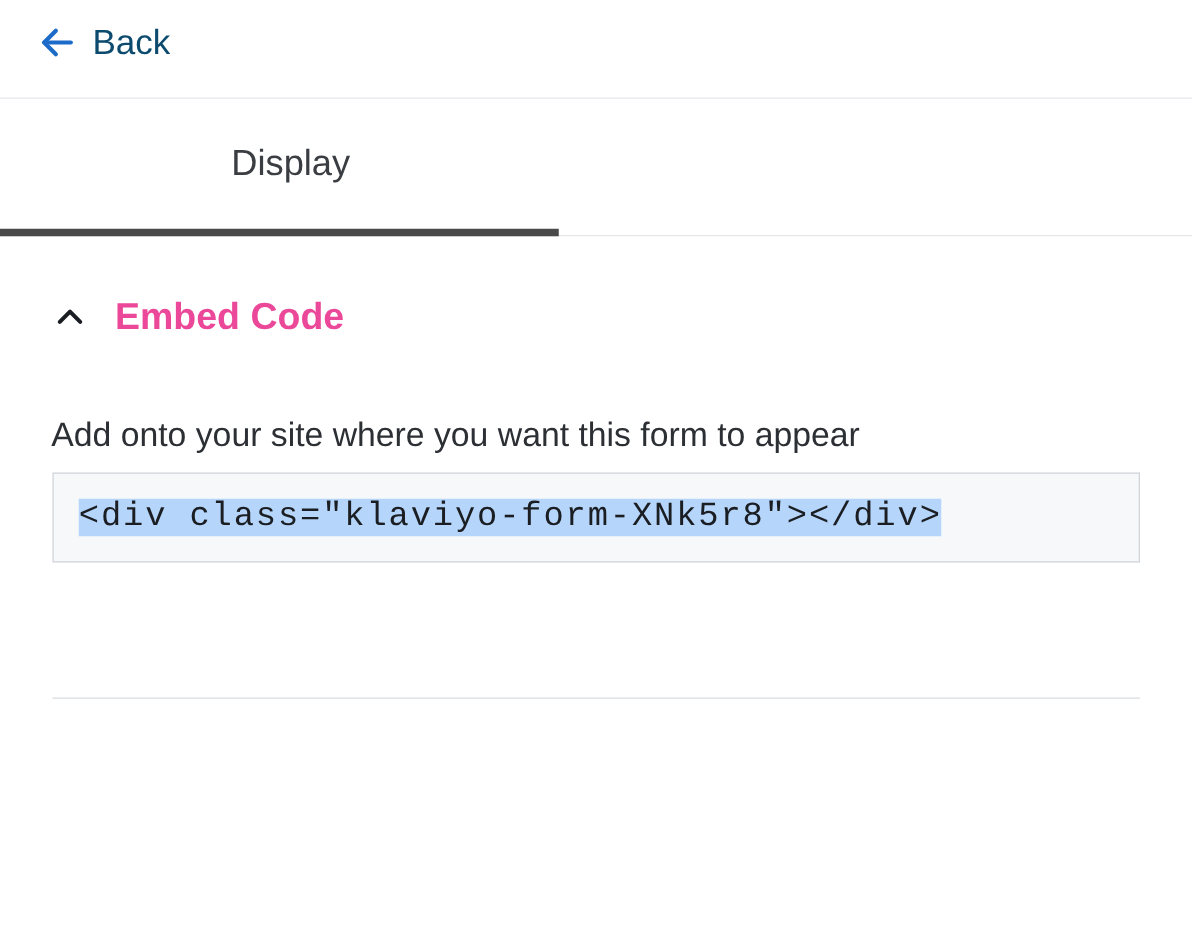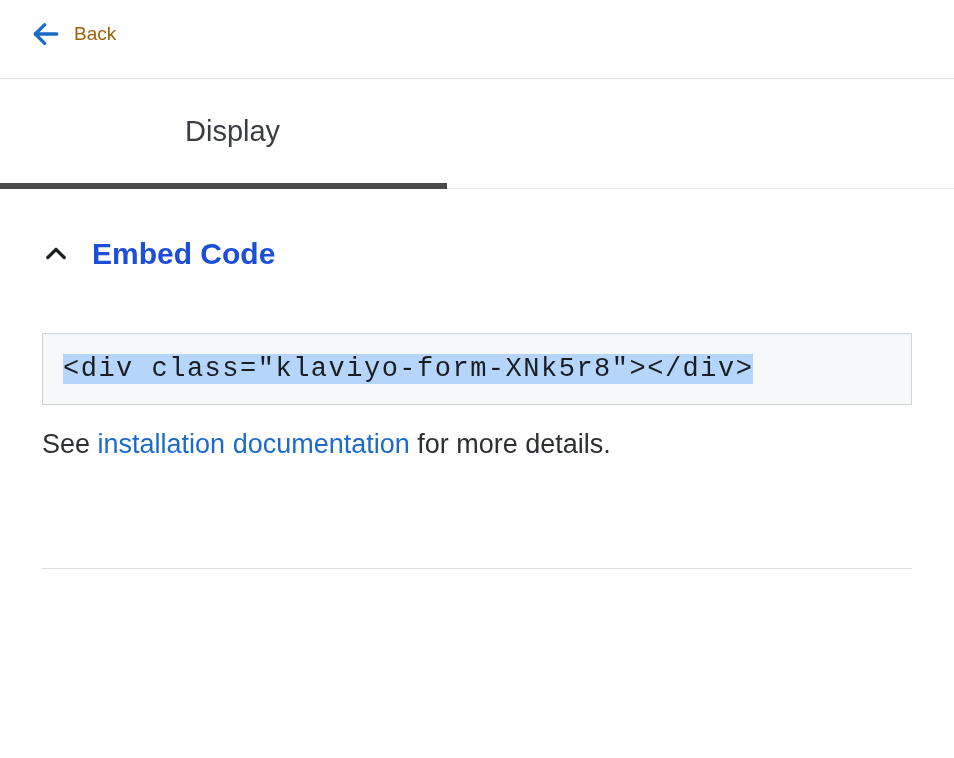--- a/index.html
+++ b/index.html
@@ -20,22 +20,22 @@
       gap: 12px;
       padding: 18px 30px 28px 30px;
       cursor: pointer;
     }
     .back-arrow svg {
       width: 32px;
       height: 32px;
       display: block;
     }
     .back-text {
-      color: #a16207;
-      font-size: 19px;
+      color: #0c4a6e;
+      font-size: 28px;
       font-weight: 400;
     }
     .tabs-container {
       border-top: 1px solid #e5e7eb;
       border-bottom: 1px solid #e5e7eb;
       display: flex;
     }
     .tab {
       flex: 0 0 47.5%;
       text-align: center;
@@ -65,21 +65,21 @@
       margin-bottom: 62px;
     }
     .chevron svg {
       width: 28px;
       height: 28px;
       display: block;
     }
     .section-title {
       font-size: 30px;
       font-weight: 700;
-      color: #1d4ed8;
+      color: #ec4899;
     }
     .instruction-text {
       font-size: 27px;
       color: #2c2f33;
       margin-bottom: 14px;
       margin-left: -1px;
     }
     .code-box {
       border: 1px solid #cfd4d9;
       background: #f6f8fa;
@@ -131,23 +131,21 @@
 <div class="section">
   <div class="section-header">
     <span class="chevron">
       <svg viewBox="0 0 24 24" fill="none" stroke="#1a1d21" stroke-width="2.8" stroke-linecap="round" stroke-linejoin="round">
         <polyline points="5 15 12 8 19 15"></polyline>
       </svg>
     </span>
     <span class="section-title">Embed Code</span>
   </div>
 
+  <div class="instruction-text">Add onto your site where you want this form to appear</div>
 
   <div class="code-box">
     <span class="code-content"><span class="code-selected">&lt;div class="klaviyo-form-XNk5r8"&gt;&lt;/div&gt;</span></span>
   </div>
 
-  <div class="help-text">
-    <span>See </span><span class="help-link">installation documentation</span><span> for more details.</span>
-  </div>
 
   <div class="divider"></div>
 </div>
 
 </body></html>

